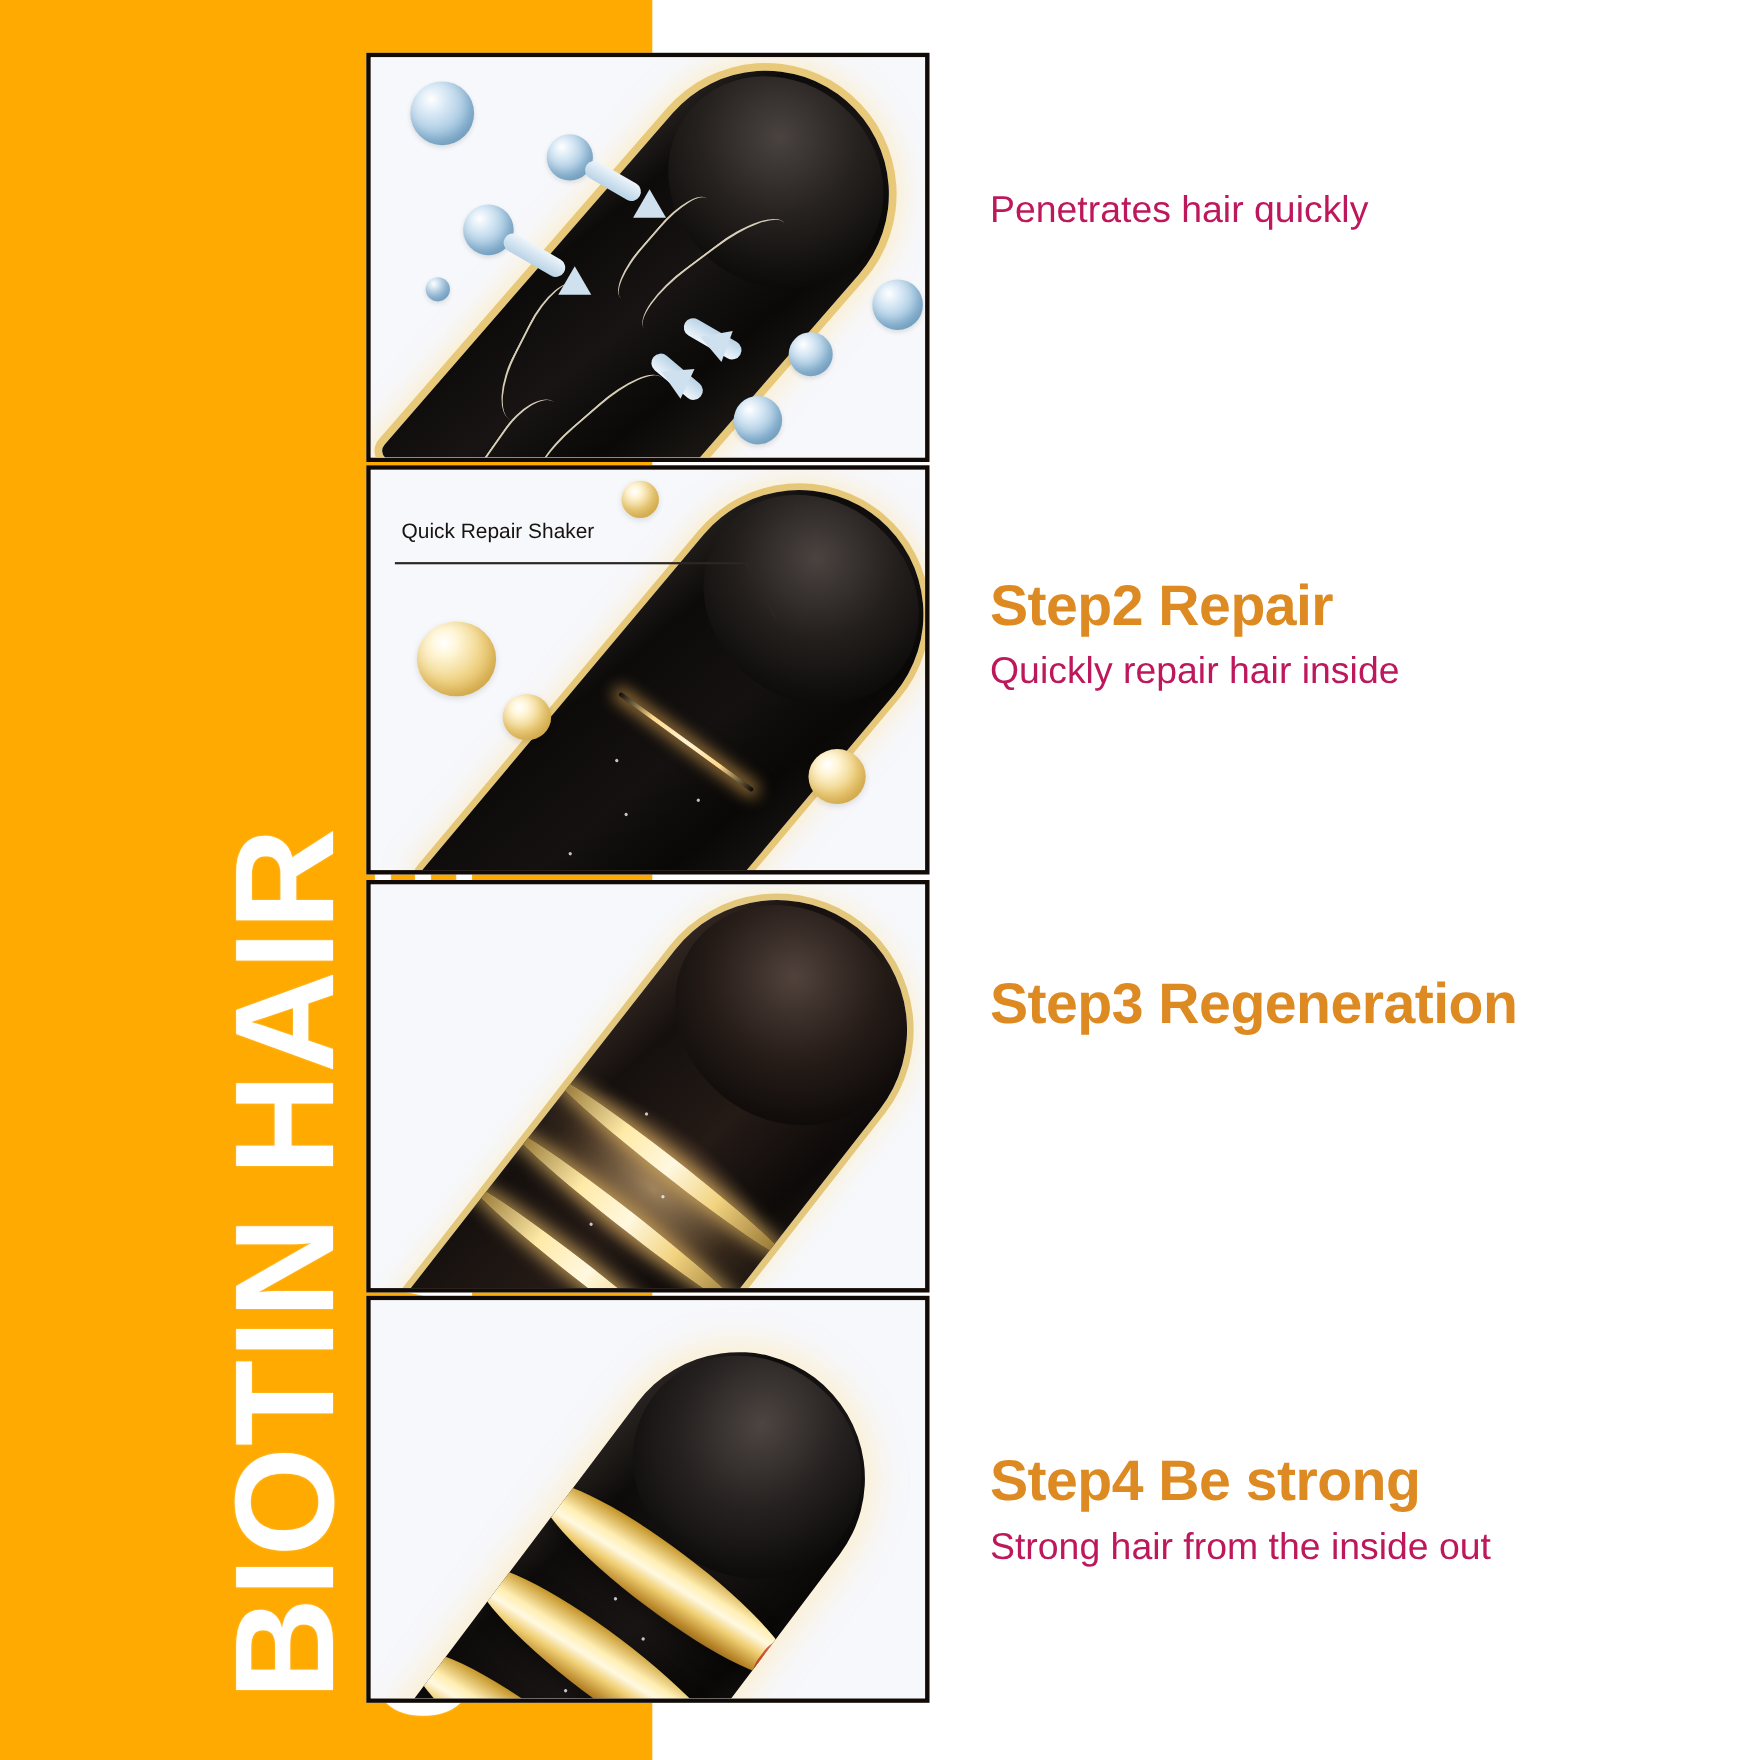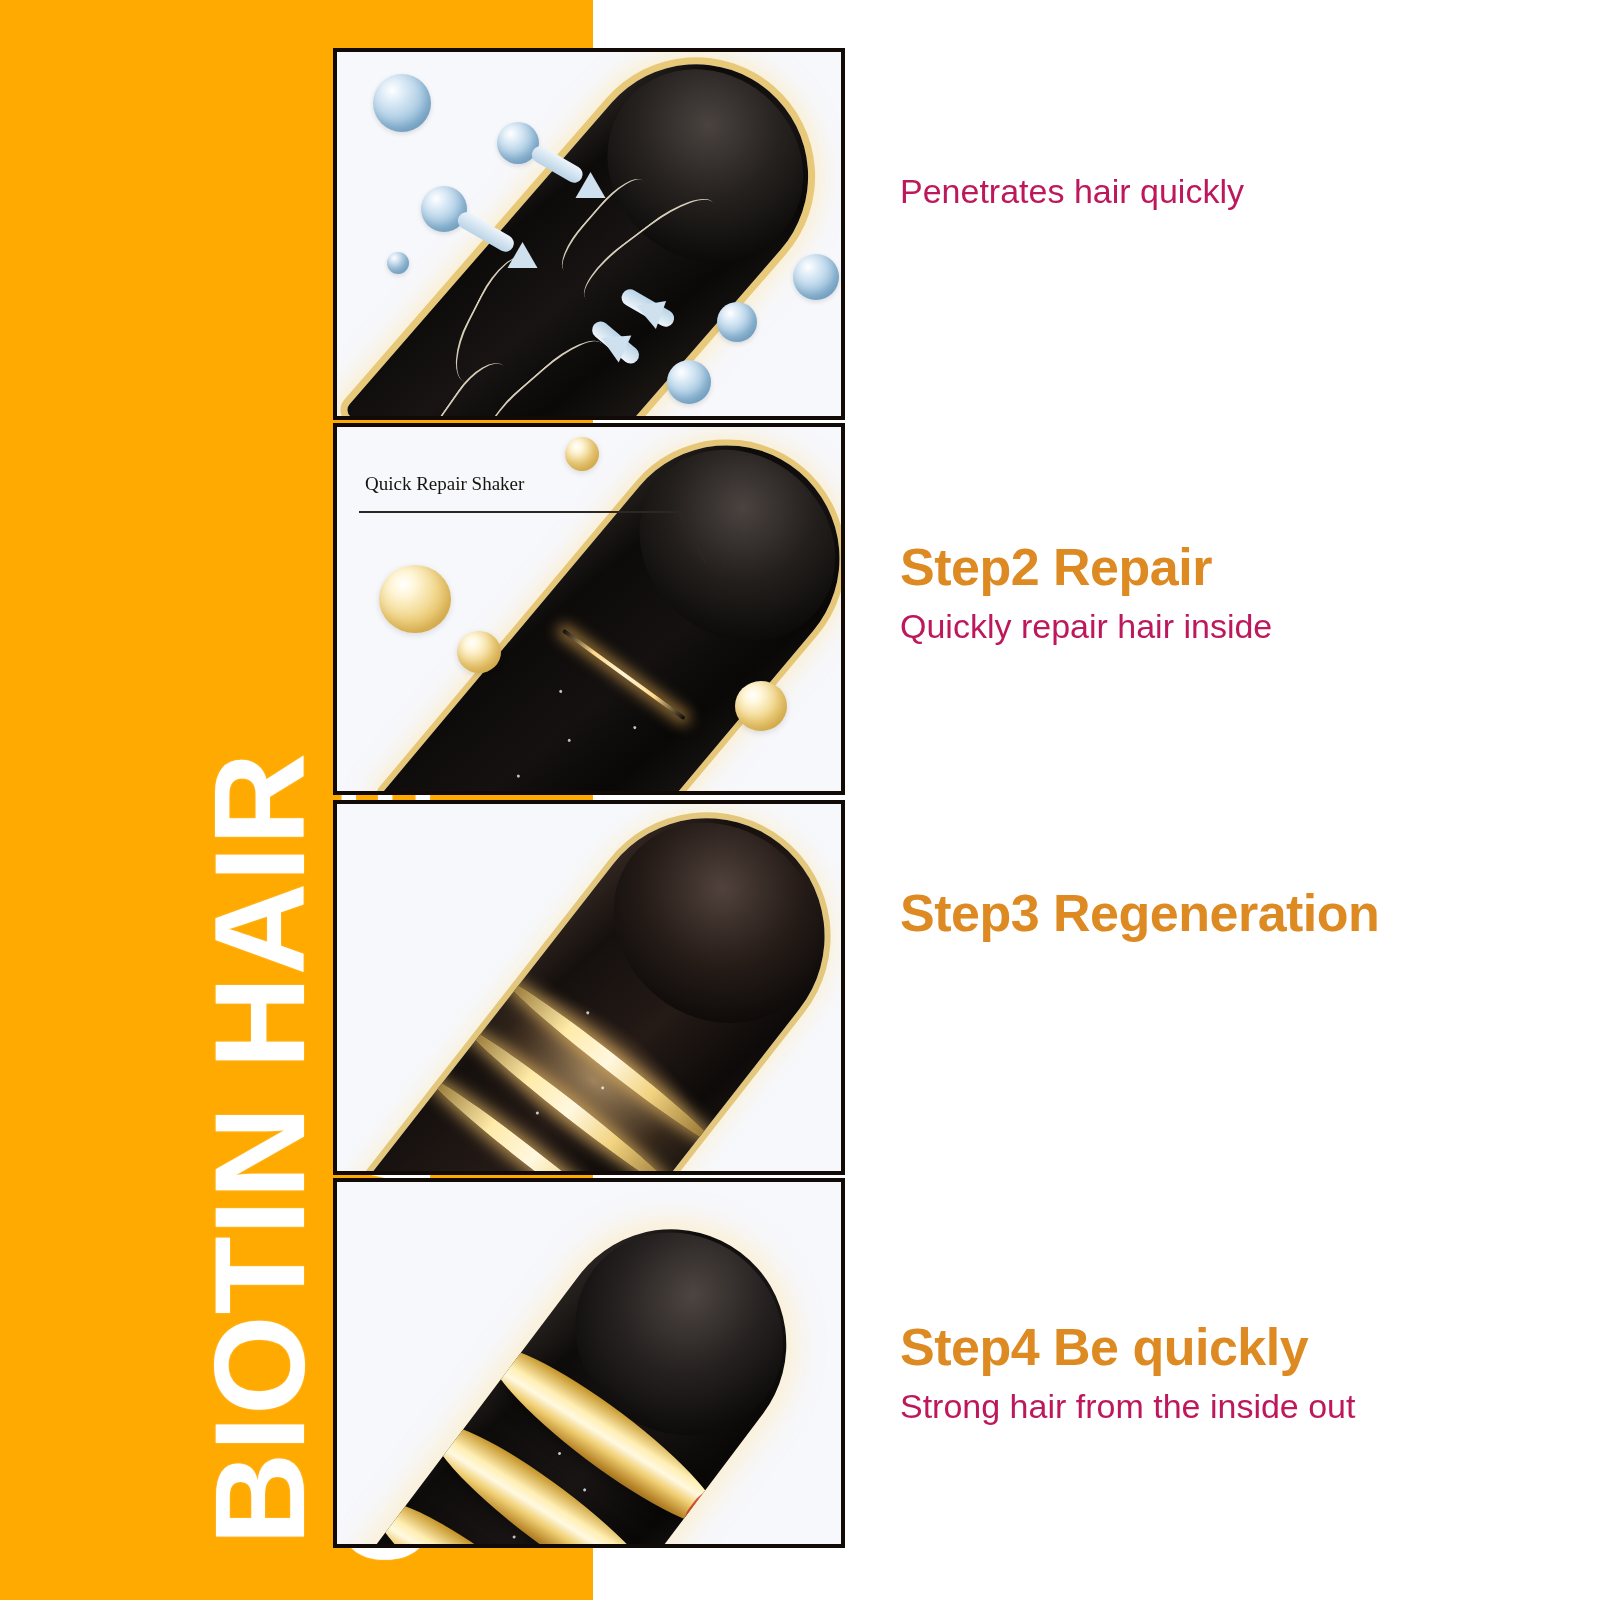--- a/index.html
+++ b/index.html
@@ -132,21 +132,21 @@
     background:linear-gradient(90deg,rgba(255,210,120,0),#ffd98b,#fff4d2,#ffd98b,rgba(255,210,120,0));
     box-shadow:0 0 14px 5px rgba(255,190,90,.55);
   }
   .speck{position:absolute;width:3px;height:3px;border-radius:50%;background:rgba(255,255,255,.75);}
 
   .callout{
     position:absolute;
     color:#17140f;
     font-size:19px;
     white-space:nowrap;
-    font-family:Liberation Serif, serif;
+    font-family:Liberation Sans, sans-serif;
   }
   .callout-line{
     position:absolute;height:2px;background:#2b2723;
   }
   .callout-elbow{
     position:absolute;width:2px;background:#2b2723;transform-origin:0 0;
   }
 
   
   .p3-shaft{
@@ -193,21 +193,21 @@
   .gold-band .red{
     position:absolute;right:6px;top:8px;width:26px;height:44px;border-radius:40%;
     background:linear-gradient(180deg,#e05535,#b52d18);
     opacity:.9;
   }
 
   
   .steps{position:absolute;left:900px;top:0;width:700px;height:1600px;}
   .step{position:absolute;left:0;width:660px;}
   #step-1{top:170px;}
-  #step-2{top:540px;}
+  #step-2{top:524px;}
   #step-3{top:886px;}
   #step-4{top:1320px;}
 
   .step-title{
     font-size:52px;font-weight:700;
     color:#dd8a22;
     line-height:1.05;
     margin:0 0 10px 0;
     letter-spacing:-0.5px;
     white-space:nowrap;
@@ -340,19 +340,19 @@
     <div class="step" id="step-2">
       <div class="step-title">Step2 Repair</div>
       <div class="step-desc">Quickly repair hair inside</div>
     </div>
 
     <div class="step" id="step-3">
       <div class="step-title">Step3 Regeneration</div>
     </div>
 
     <div class="step" id="step-4">
-      <div class="step-title">Step4 Be quickly</div>
+      <div class="step-title">Step4 Be strong</div>
       <div class="step-desc">Strong hair from the inside out</div>
     </div>
 
   </div>
 
 </div>
 
 </body></html>

